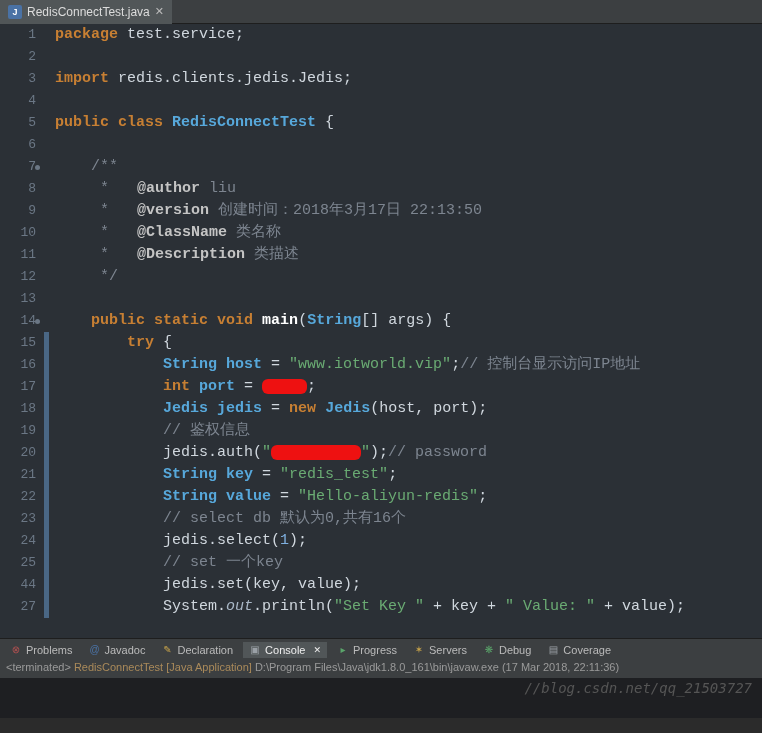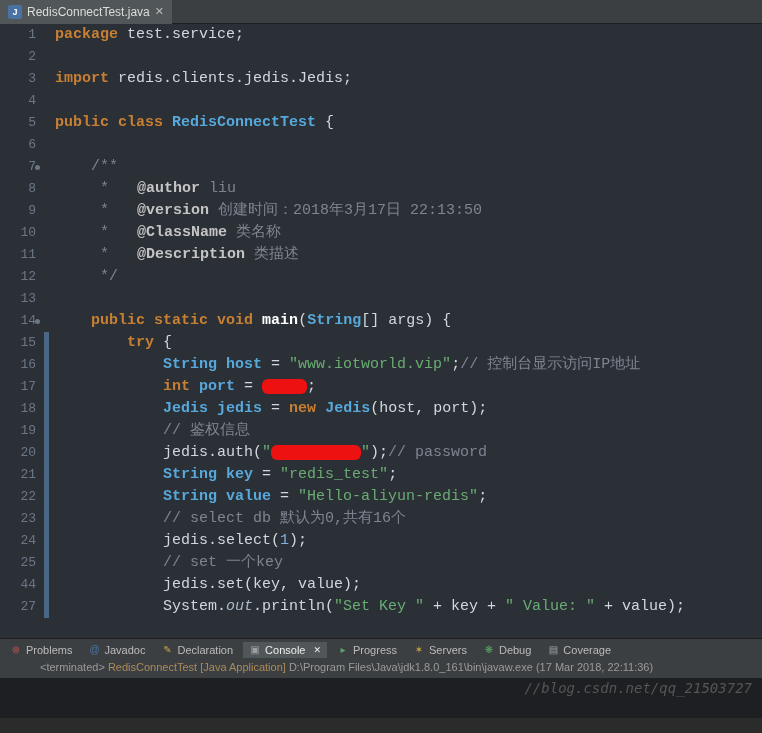--- a/index.html
+++ b/index.html
@@ -109,21 +109,21 @@
   .console-bar {
     height:18px;
     background:#3c3f41;
     font-family: Tahoma, sans-serif;
     font-size:11px;
     color:#9a9a9a;
     padding:1px 6px;
     white-space:nowrap;
     overflow:hidden;
   }
-  .term-label { color:#9a9a9a;margin-left:34px; }
+  .term-label { color:#9a9a9a; }
   .app-label { color:#aa8a5a; }
   .path-label { color:#9a9a9a; }
   .time-label { color:#9a9a9a; }
   .console-out {
     background:#1e1f22;
     font-size:13px;
     color:#c8c8c8;
     padding: 3px 8px;
     height: 40px;
     line-height: 17px;

